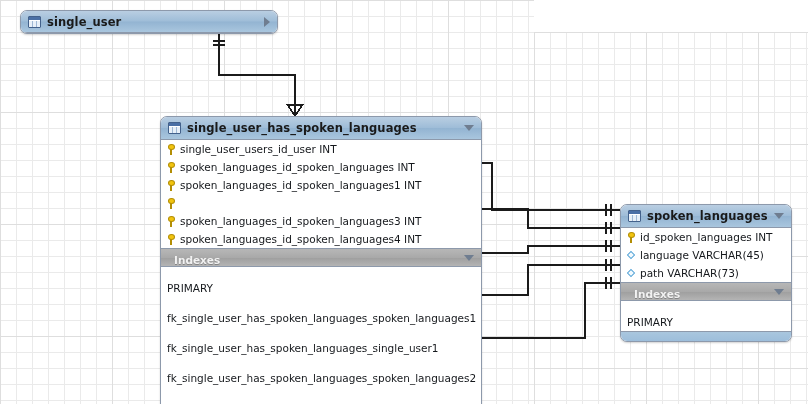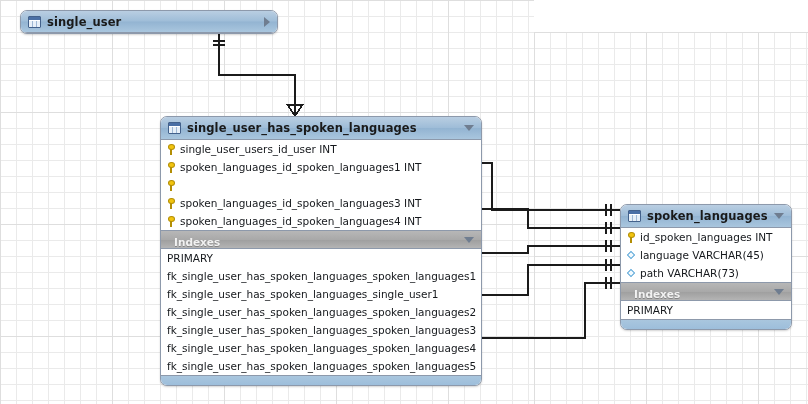--- a/index.html
+++ b/index.html
@@ -186,21 +186,21 @@
   .sec-head .sname {
     font-size: 10.5px;
     font-weight: bold;
     color: #f2f2f2;
     text-shadow: 0 1px 0 rgba(0,0,0,0.25);
   }
   .idx {
     height: 18px;
     display: flex;
     align-items: center;
-    padding: 0 5px 0 6px;
+    padding: 12px 5px 0 6px;
     font-size: 10.5px;
     color: #15181c;
     white-space: nowrap;
     background: #ffffff;
   }
   .tbl-foot {
     height: 9px;
     background: linear-gradient(to bottom, #a9c6de 0%, #9dbedb 100%);
     border-top: 1px solid #8d99ab;
   }
@@ -284,20 +284,24 @@
       <span class="tname">single_user_has_spoken_languages</span>
       <span class="caret down"></span>
     </div>
     <div class="col-list">
       <div class="col">
         <span class="key-icon"></span>
         <span>single_user_users_id_user INT</span>
       </div>
       <div class="col">
         <span class="key-icon"></span>
+        <span>spoken_languages_id_spoken_languages INT</span>
+      </div>
+      <div class="col">
+        <span class="key-icon"></span>
         <span>spoken_languages_id_spoken_languages1 INT</span>
       </div>
       <div class="col">
         <span class="key-icon"></span>
       </div>
       <div class="col">
         <span class="key-icon"></span>
         <span>spoken_languages_id_spoken_languages3 INT</span>
       </div>
       <div class="col">

